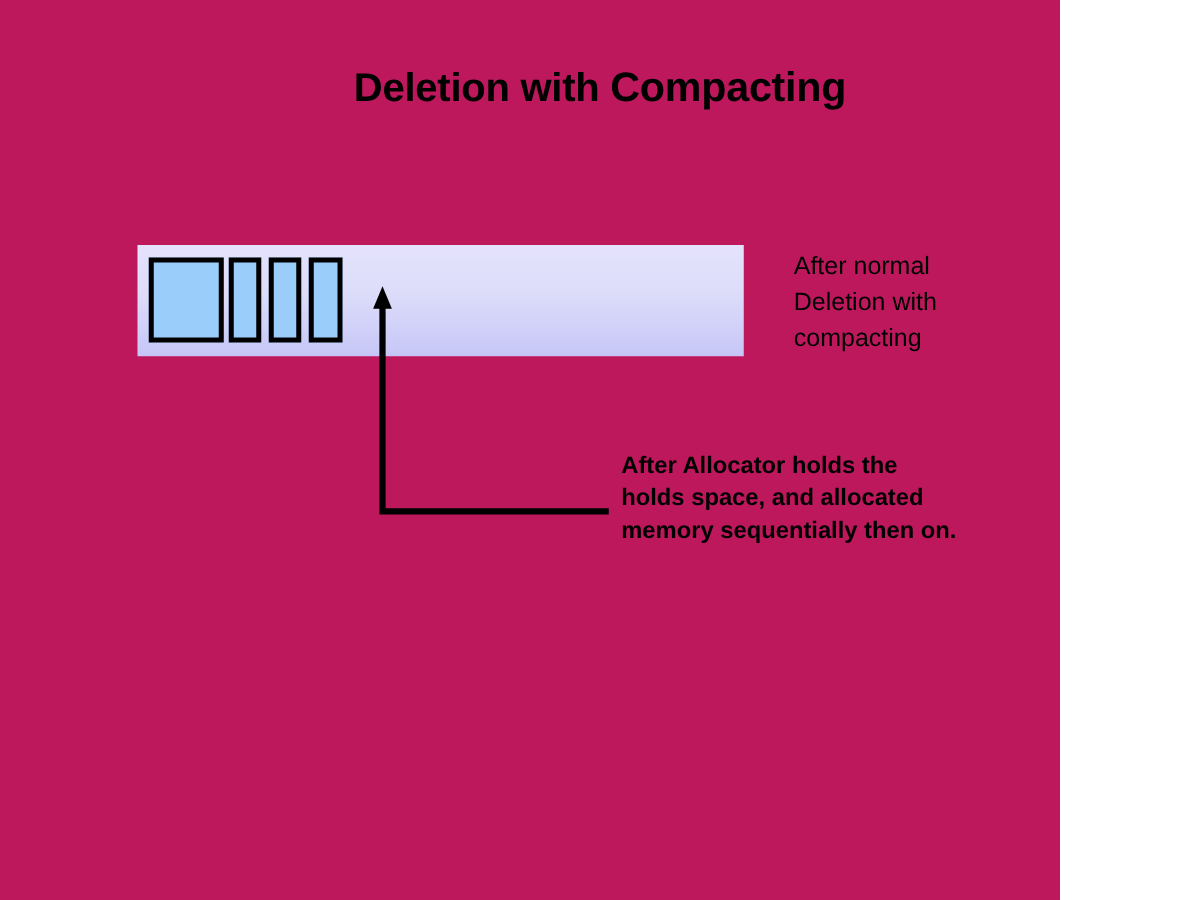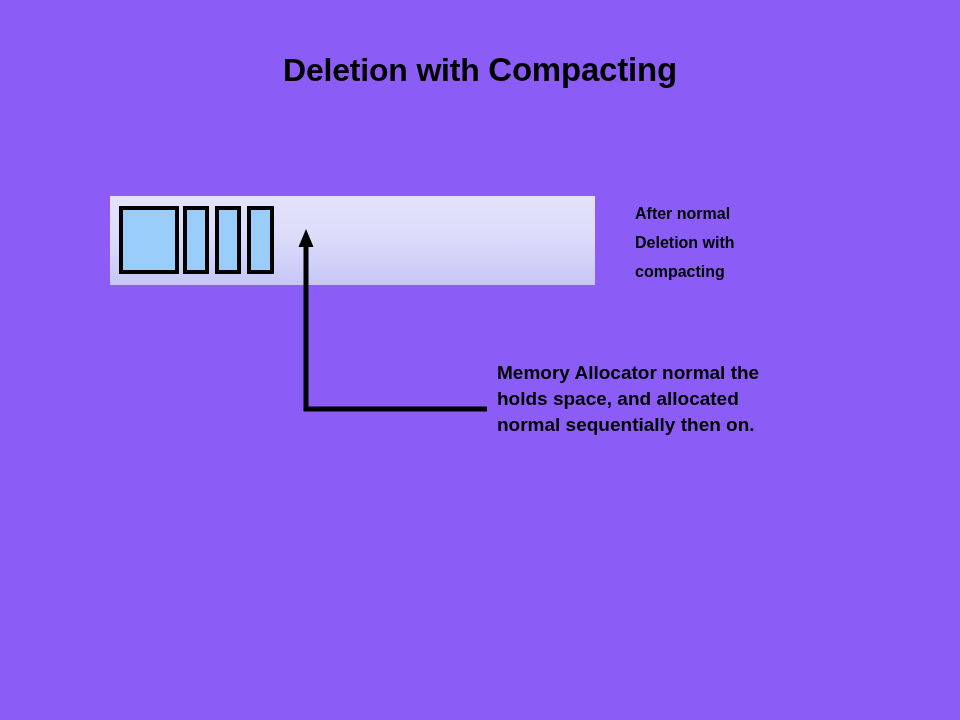--- a/index.html
+++ b/index.html
@@ -8,23 +8,23 @@
   }
   body {
     width: 960px;
     height: 720px;
     background: #ffffff;
     font-family: "Liberation Sans", sans-serif;
     overflow: hidden;
   }
   #slide {
     position: relative;
-    width: 960px;
+    width: 848px;
     height: 720px;
-    background: #8b5cf6;
+    background: #be185d;
   }
 
   
   #title {
     position: absolute;
     left: 0;
     top: 50px;
     width: 960px;
     text-align: center;
     font-size: 32px;
@@ -73,22 +73,22 @@
     overflow: visible;
     pointer-events: none;
   }
 
   
   #after-label {
     position: absolute;
     left: 635px;
     top: 199px;
     width: 280px;
-    font-size: 16px;
-    font-weight: bold;
+    font-size: 20px;
+    font-weight: normal;
     line-height: 29px;
     color: #000000;
   }
   #after-label .lbl-line { display: block; white-space: nowrap; }
 
   
   #allocator-note {
     position: absolute;
     left: 497px;
     top: 360px;
@@ -121,18 +121,18 @@
     <path d="M 10 7 L 2.5 25 L 17.5 25 Z" fill="#000000" stroke="none"></path>
   </svg>
 
   <div id="after-label">
     <span class="lbl-line">After normal</span>
     <span class="lbl-line">Deletion with</span>
     <span class="lbl-line">compacting</span>
   </div>
 
   <div id="allocator-note">
-    <span class="note-line">Memory Allocator normal the</span>
+    <span class="note-line">After Allocator holds the</span>
     <span class="note-line">holds space, and allocated</span>
-    <span class="note-line">normal sequentially then on.</span>
+    <span class="note-line">memory sequentially then on.</span>
   </div>
 
 </div>
 
 </body></html>

